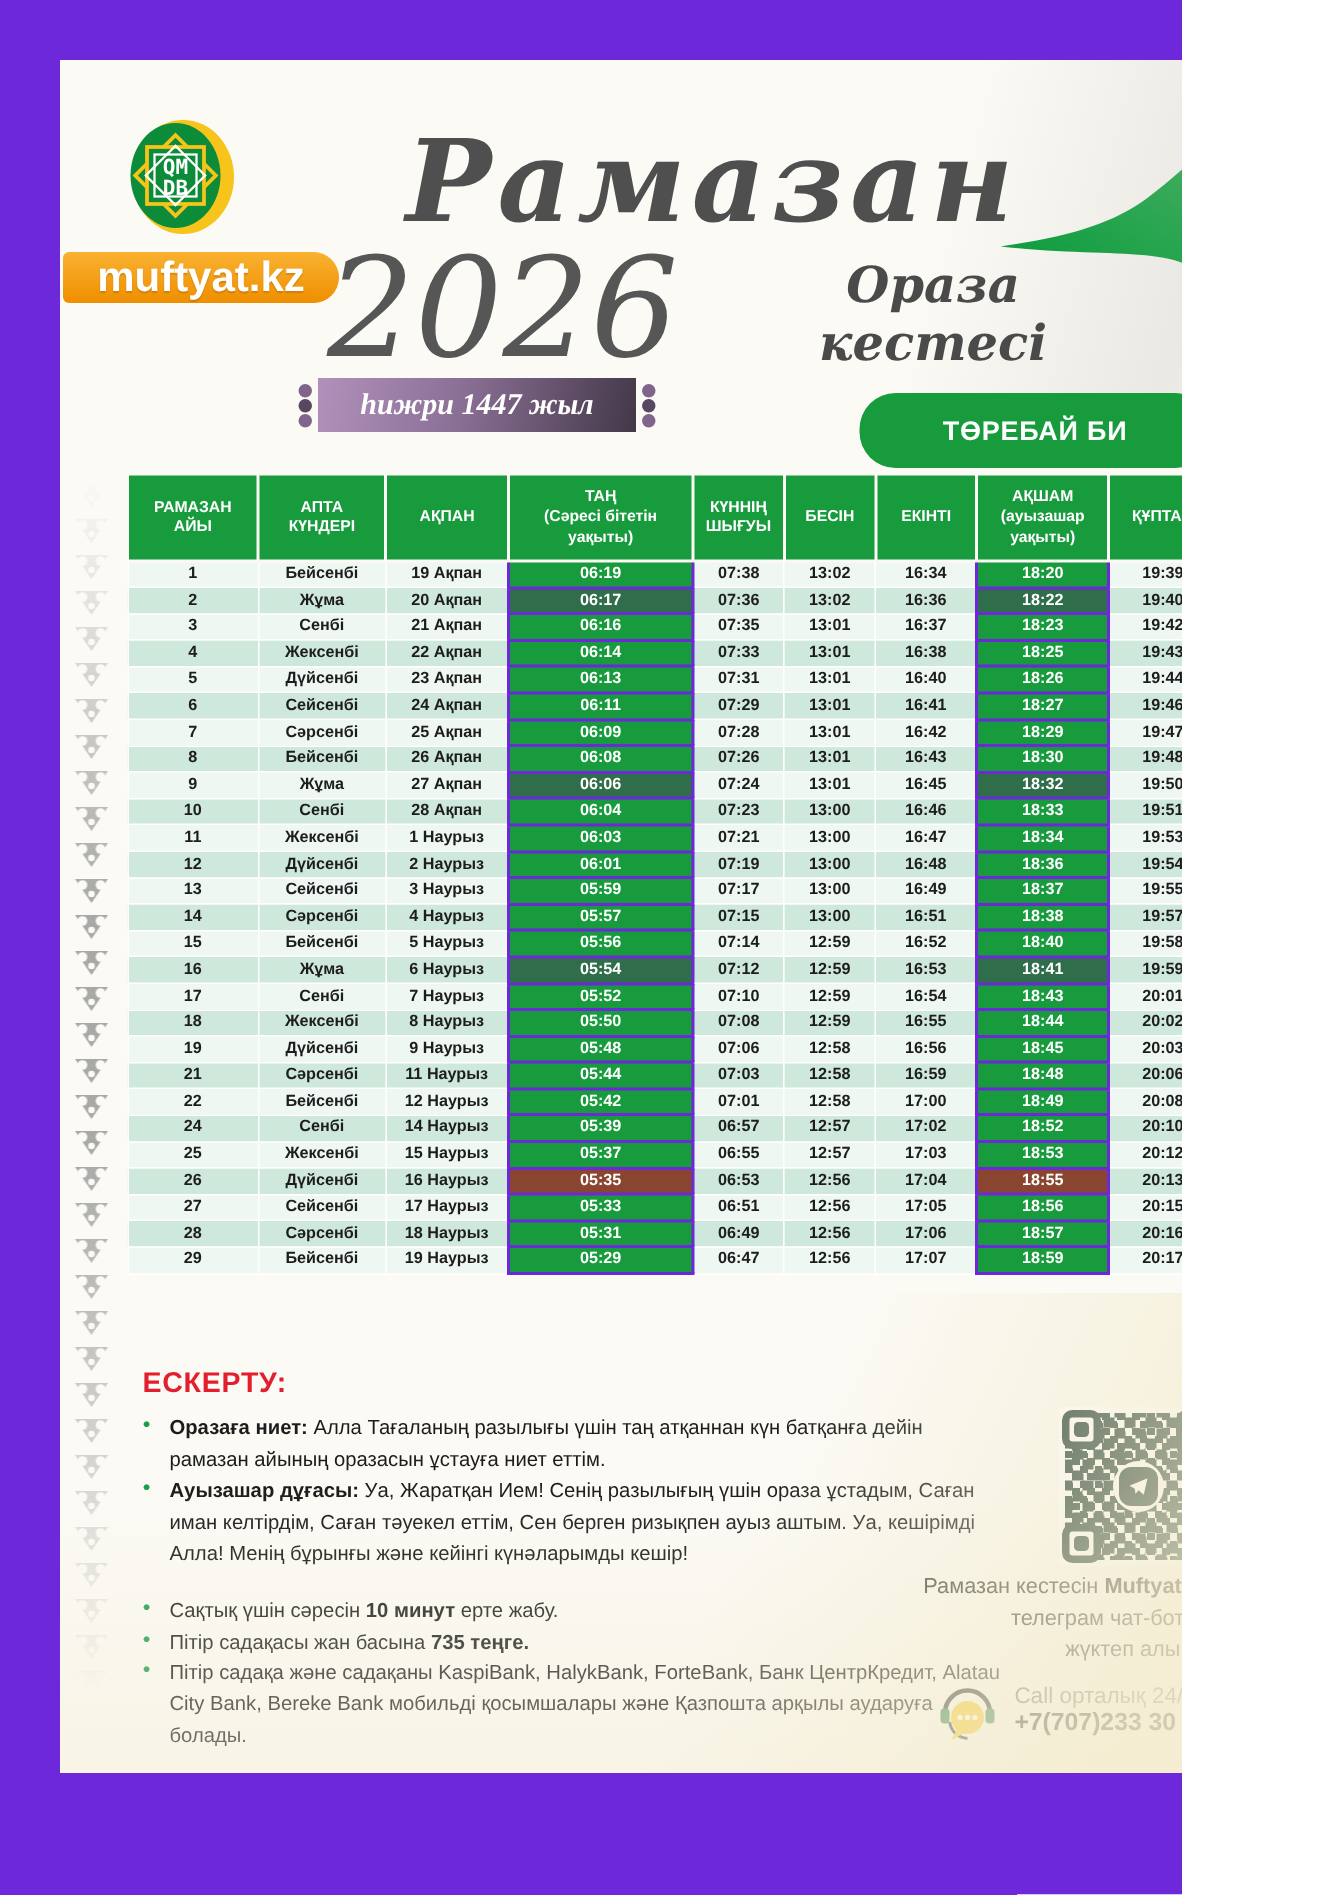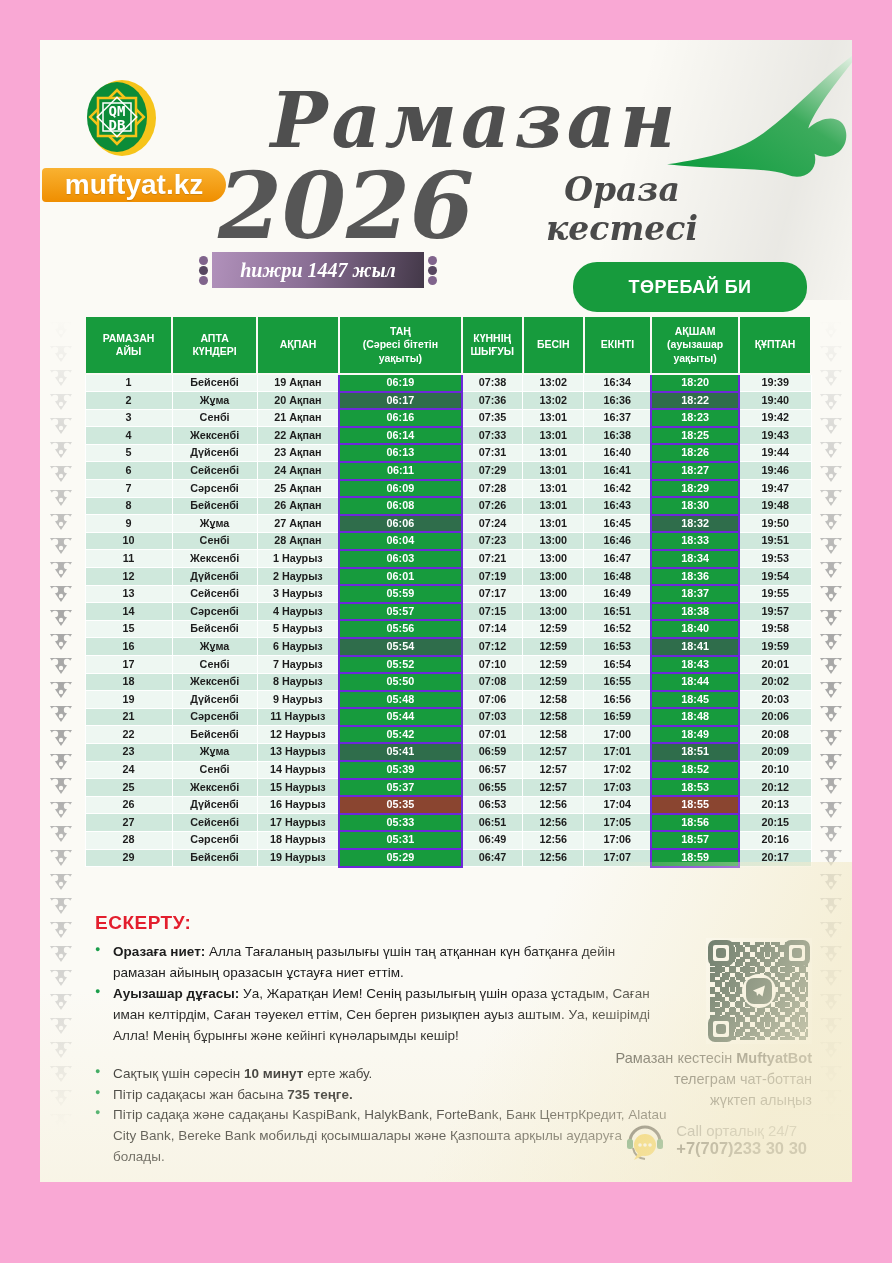--- a/index.html
+++ b/index.html
@@ -1,33 +1,33 @@
 <!DOCTYPE html>
 <html><head>
 <meta charset="utf-8">
 <style>
   html,body{margin:0;padding:0;background:#ffffff;font-family:"Liberation Sans",sans-serif;}
-  .page{position:relative;width:892px;height:1263px;background:#f9a8d4;overflow:hidden;}
+  .page{position:relative;width:788px;height:1263px;background:#6d28d9;overflow:hidden;}
   .poster{position:absolute;left:40px;top:40px;width:812px;height:1142px;background:#fbfaf5;overflow:hidden;}
   .poster::before{content:'';position:absolute;right:0;top:0;width:420px;height:260px;
     background:linear-gradient(105deg,rgba(0,0,0,0) 45%,rgba(0,0,0,0.07) 82%,rgba(0,0,0,0.02) 100%);pointer-events:none;}
   .poster::after{content:'';position:absolute;left:0;bottom:0;width:100%;height:320px;
     background:linear-gradient(115deg,rgba(246,239,214,0) 55%,rgba(243,235,204,0.75) 88%),
                linear-gradient(to bottom,rgba(244,237,212,0) 40%,rgba(244,237,212,0.45) 100%);pointer-events:none;}
 
   
   .logo{position:absolute;left:45px;top:38px;width:72px;height:80px;}
   .muftyat-badge{position:absolute;left:2px;top:128px;width:184px;height:34px;
     background:linear-gradient(180deg,#f9b231,#ef8e00);border-radius:4px 17px 17px 4px;
     color:#fff;font-weight:bold;font-size:28px;display:flex;align-items:center;justify-content:center;
     text-shadow:0 1px 1px rgba(0,0,0,.15);}
   .title-ramazan{position:absolute;left:200px;top:36px;width:470px;text-align:center;
     font-family:"DejaVu Serif",serif;font-style:italic;font-weight:bold;font-size:76px;color:#4f4f4f;letter-spacing:4px;}
   .title-year{position:absolute;left:178px;top:112px;width:230px;text-align:center;
-    font-family:"DejaVu Serif",serif;font-style:italic;font-size:92px;color:#565656;font-weight:bold;}
+    font-family:"DejaVu Serif",serif;font-style:italic;font-size:92px;color:#565656;}
   .title-subtitle{position:absolute;left:452px;top:130px;width:260px;text-align:center;
     font-family:"DejaVu Serif",serif;font-style:italic;font-weight:bold;font-size:33px;color:#4a4a4a;}
   .swoosh{position:absolute;left:618px;top:0px;width:212px;height:158px;}
 
   .hijri-badge{position:absolute;left:172px;top:212px;width:212px;height:36px;
     background:linear-gradient(100deg,#b191bb 0%,#8a6f95 45%,#433848 100%);
     display:flex;align-items:center;justify-content:center;color:#fff;
     font-family:Liberation Serif, serif;font-style:italic;font-weight:bold;font-size:20px;}
   .finial{position:absolute;top:4px;width:9px;height:9px;border-radius:50%;background:#80648c;
     box-shadow:0 10px 0 #574760,0 20px 0 #80648c;}
@@ -427,31 +427,20 @@
             <td>22</td>
             <td>Бейсенбі</td>
             <td>12 Наурыз</td>
             <td class="dark-cell">05:42</td>
             <td>07:01</td>
             <td>12:58</td>
             <td>17:00</td>
             <td class="dark-cell">18:49</td>
             <td>20:08</td>
           </tr>
-          <tr class="hl-friday">
-            <td>23</td>
-            <td>Жұма</td>
-            <td>13 Наурыз</td>
-            <td class="dark-cell">05:41</td>
-            <td>06:59</td>
-            <td>12:57</td>
-            <td>17:01</td>
-            <td class="dark-cell">18:51</td>
-            <td>20:09</td>
-          </tr>
           <tr>
             <td>24</td>
             <td>Сенбі</td>
             <td>14 Наурыз</td>
             <td class="dark-cell">05:39</td>
             <td>06:57</td>
             <td>12:57</td>
             <td>17:02</td>
             <td class="dark-cell">18:52</td>
             <td>20:10</td>

